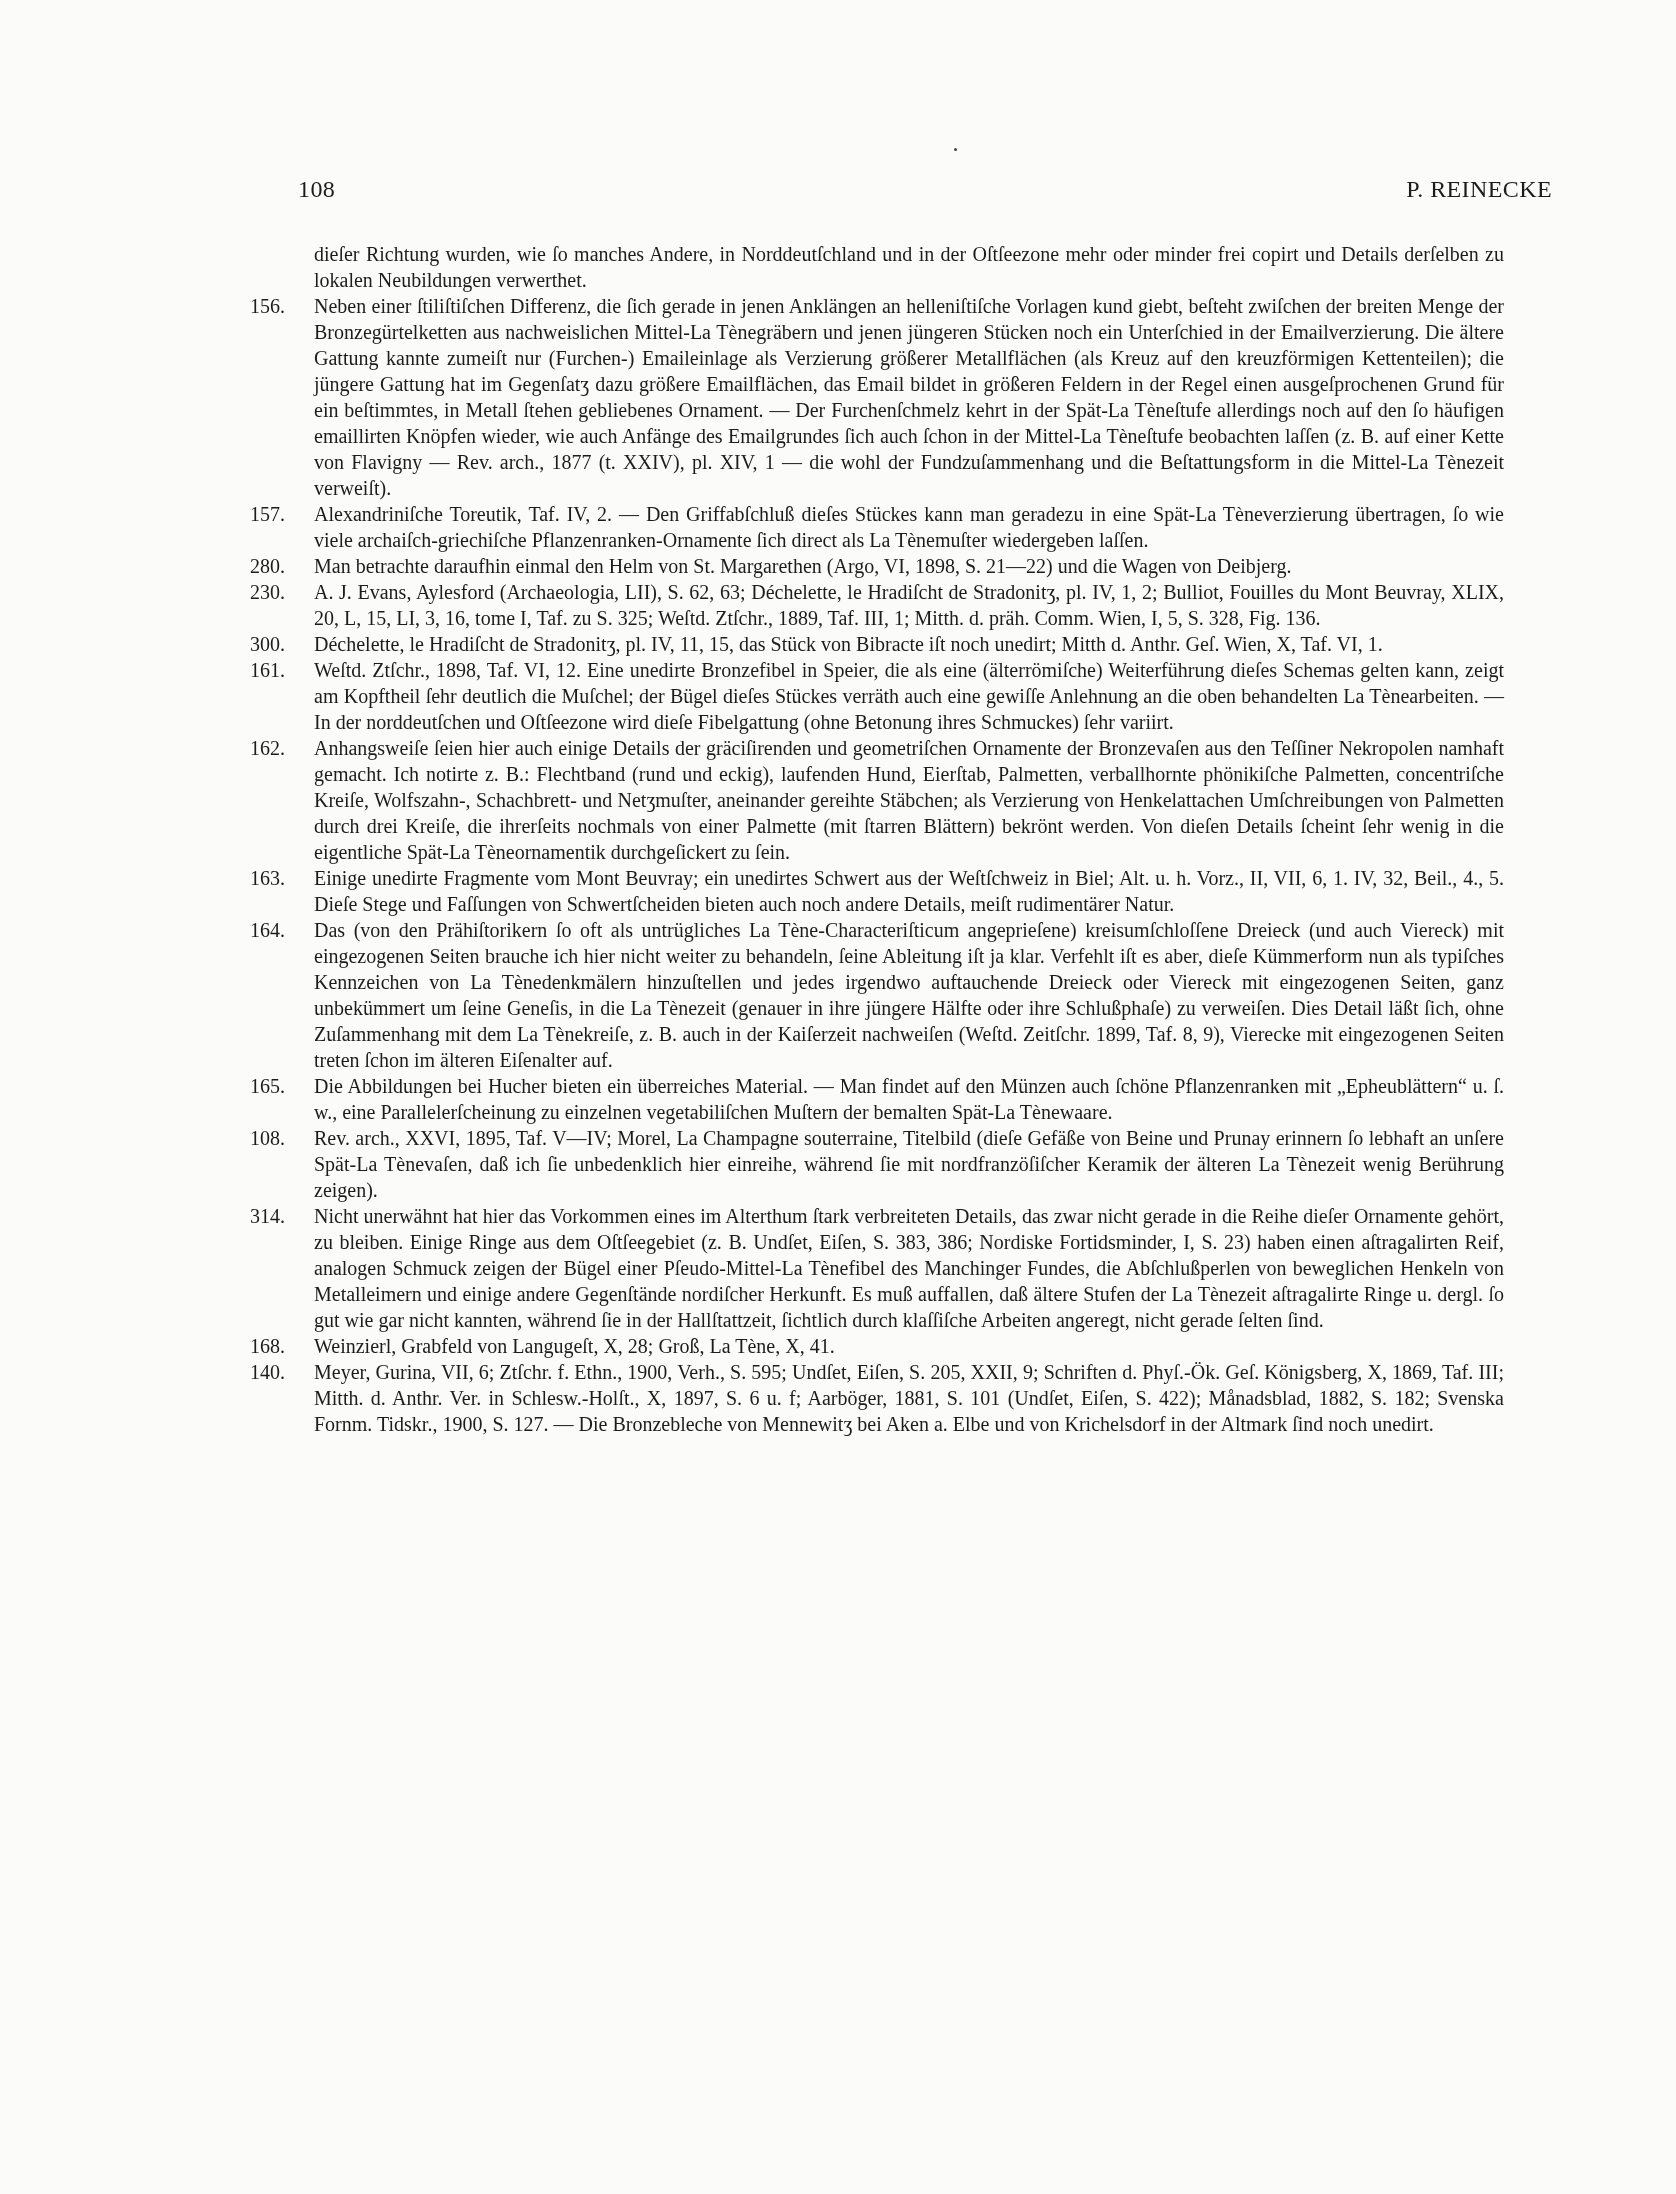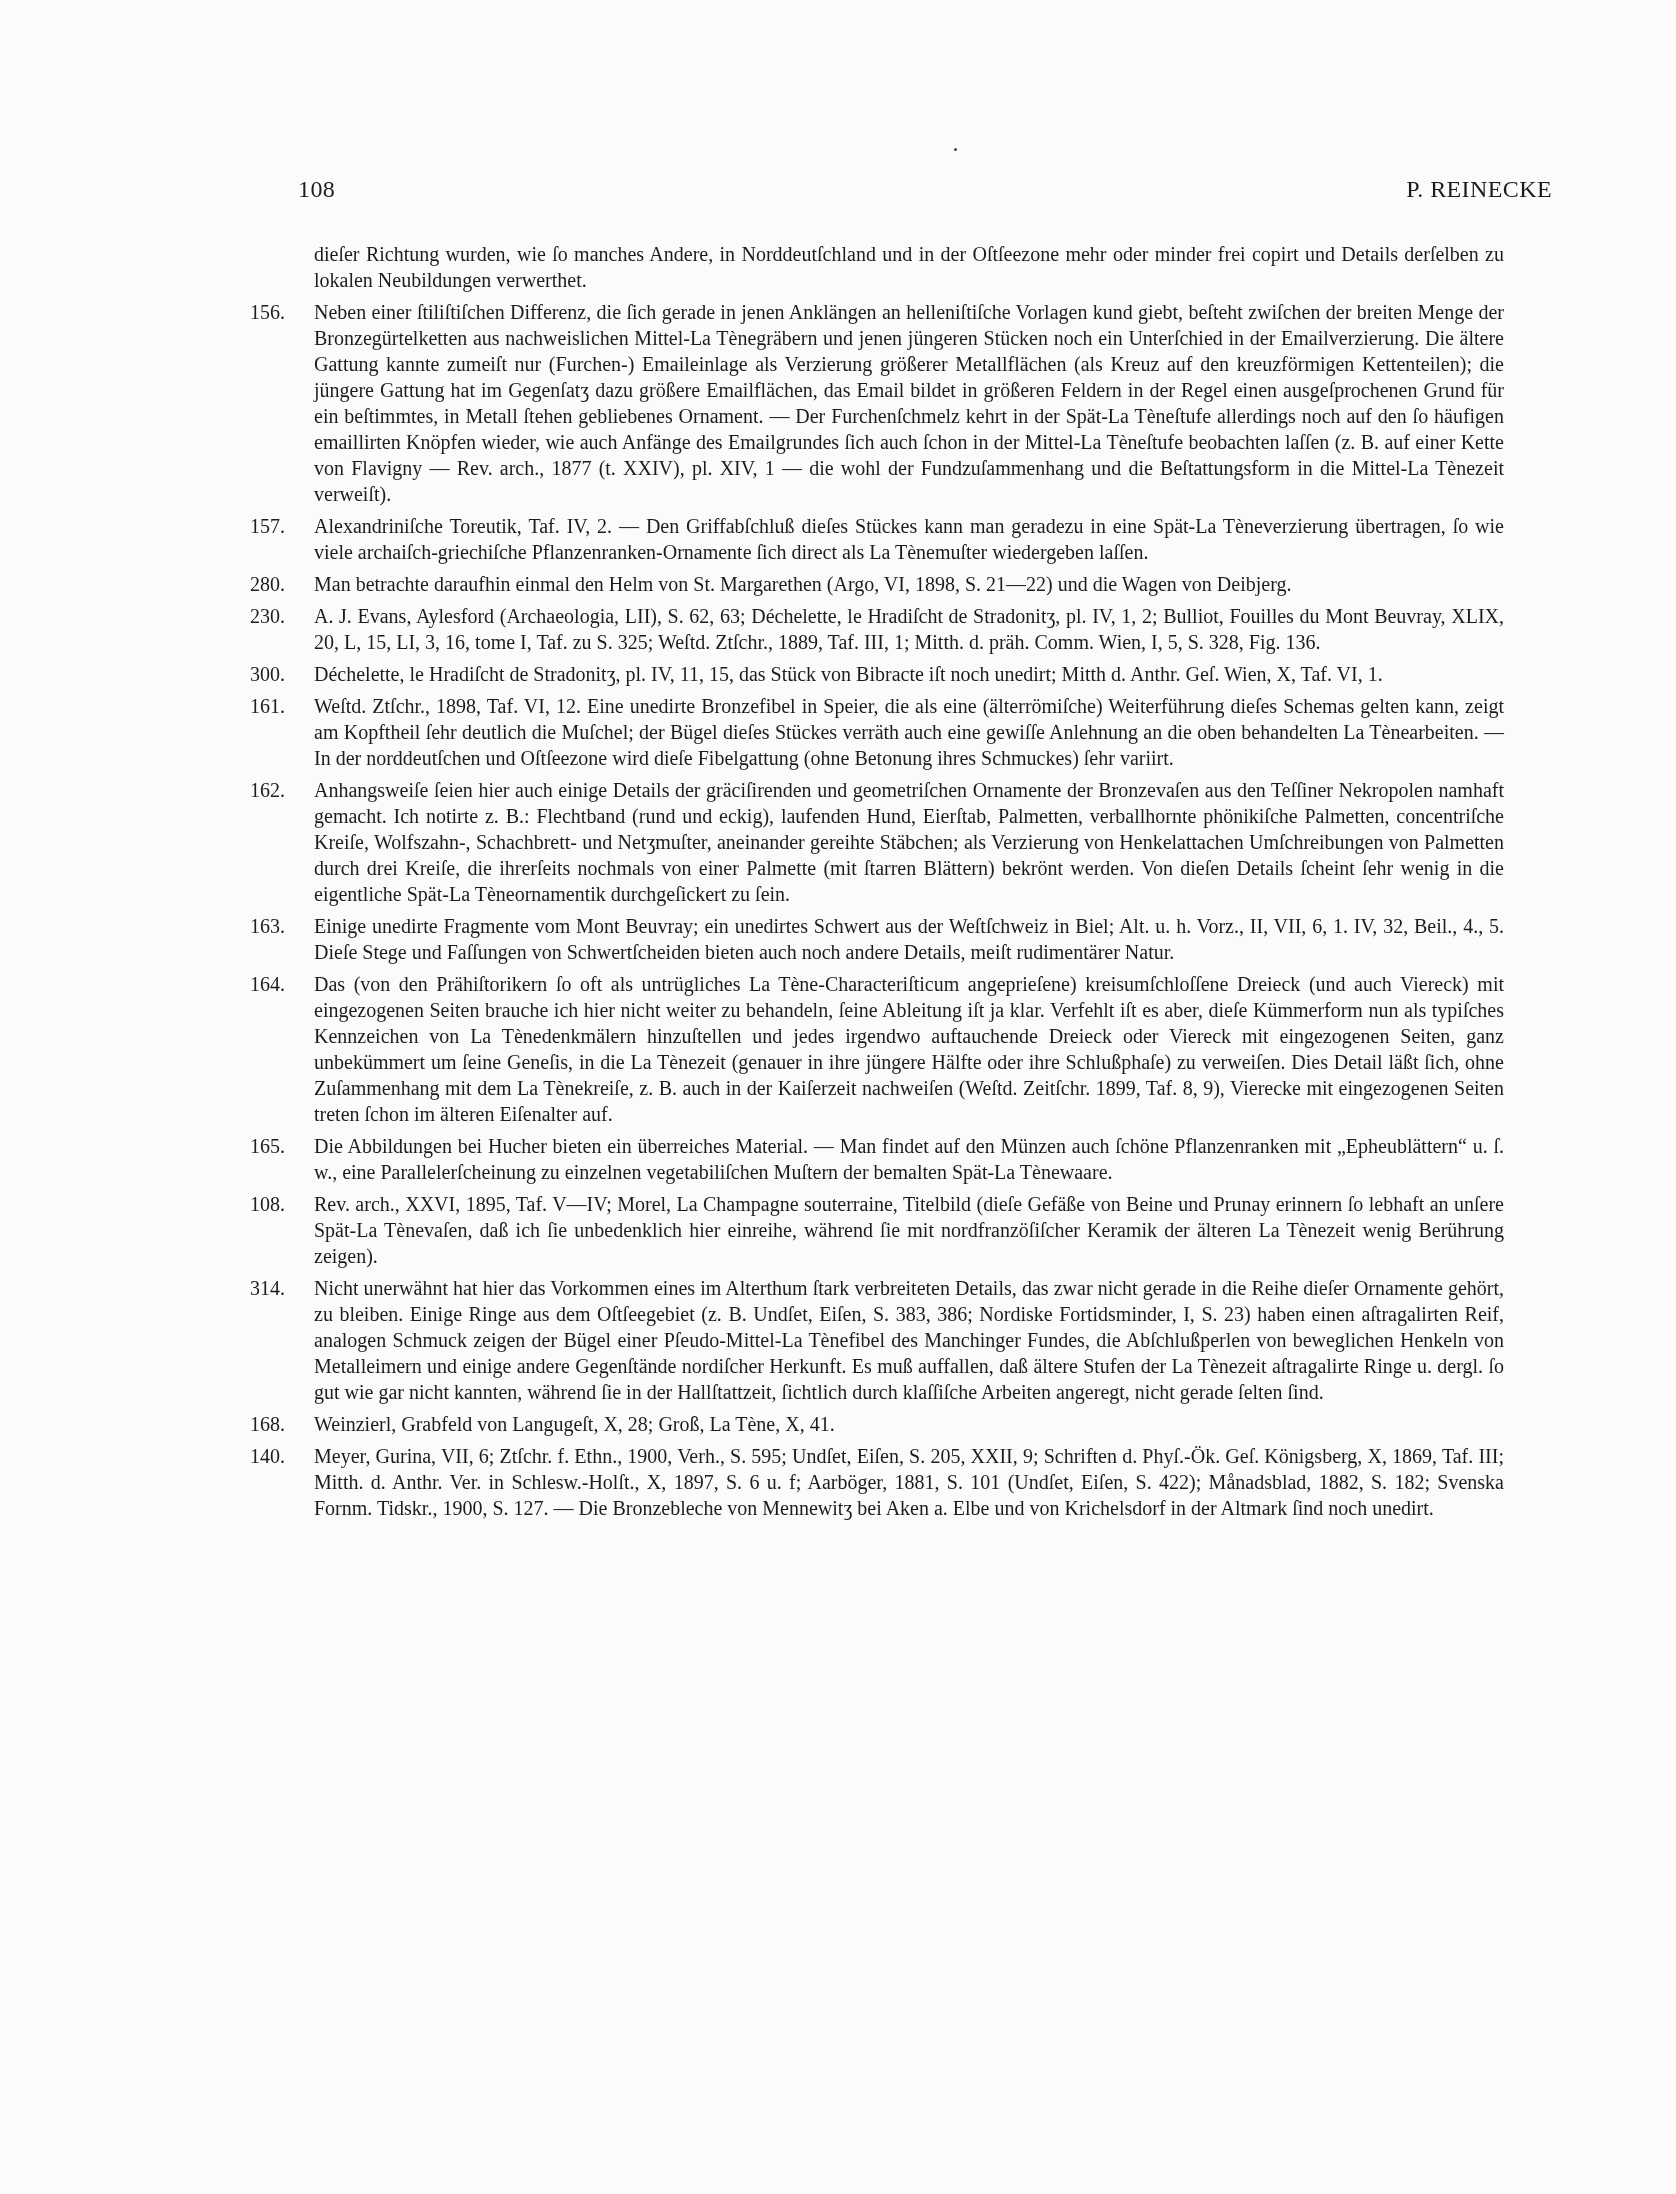--- a/index.html
+++ b/index.html
@@ -15,21 +15,21 @@
     position: absolute; left: 250px; top: 176px; width: 1254px;
     display: flex; justify-content: space-between; align-items: baseline;
     font-size: 24px; letter-spacing: 0.4px; margin-left: 48px;
   }
   .dot { position: absolute; left: 954px; top: 148px; width: 3.4px; height: 3.4px; background: #444; border-radius: 50%; }
   .body-text {
     position: absolute; left: 250px; top: 241px; width: 1254px;
     font-size: 20px; line-height: 26px; font-family: Liberation Serif, serif;
   }
   .cont { padding-left: 64px; text-align: justify; text-align-last: left; }
-  .note { display: flex; margin-top: 6px; }
+  .note { display: flex; }
   .note .num { width: 64px; flex: 0 0 64px; }
   .note .txt { flex: 1; text-align: justify; text-align-last: left; }
 </style>
 </head>
 <body>
 
 <div class="dot"></div>
 
 <div class="page-header">
   <span>108</span>

